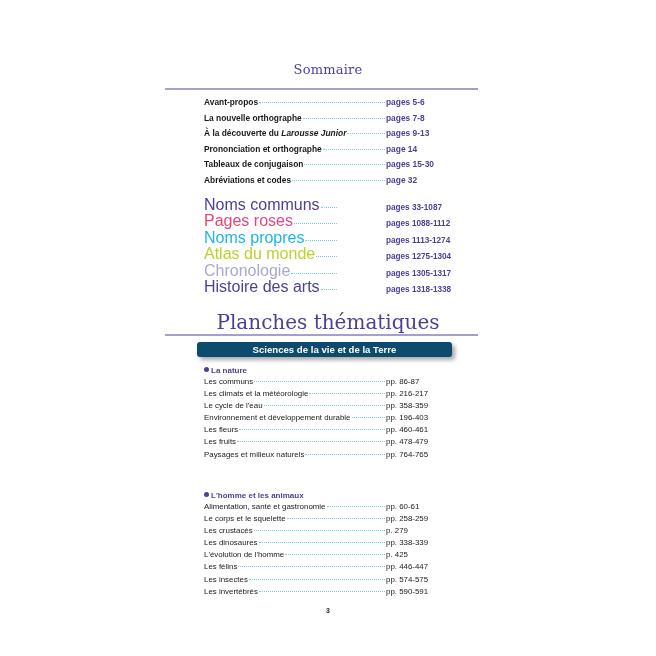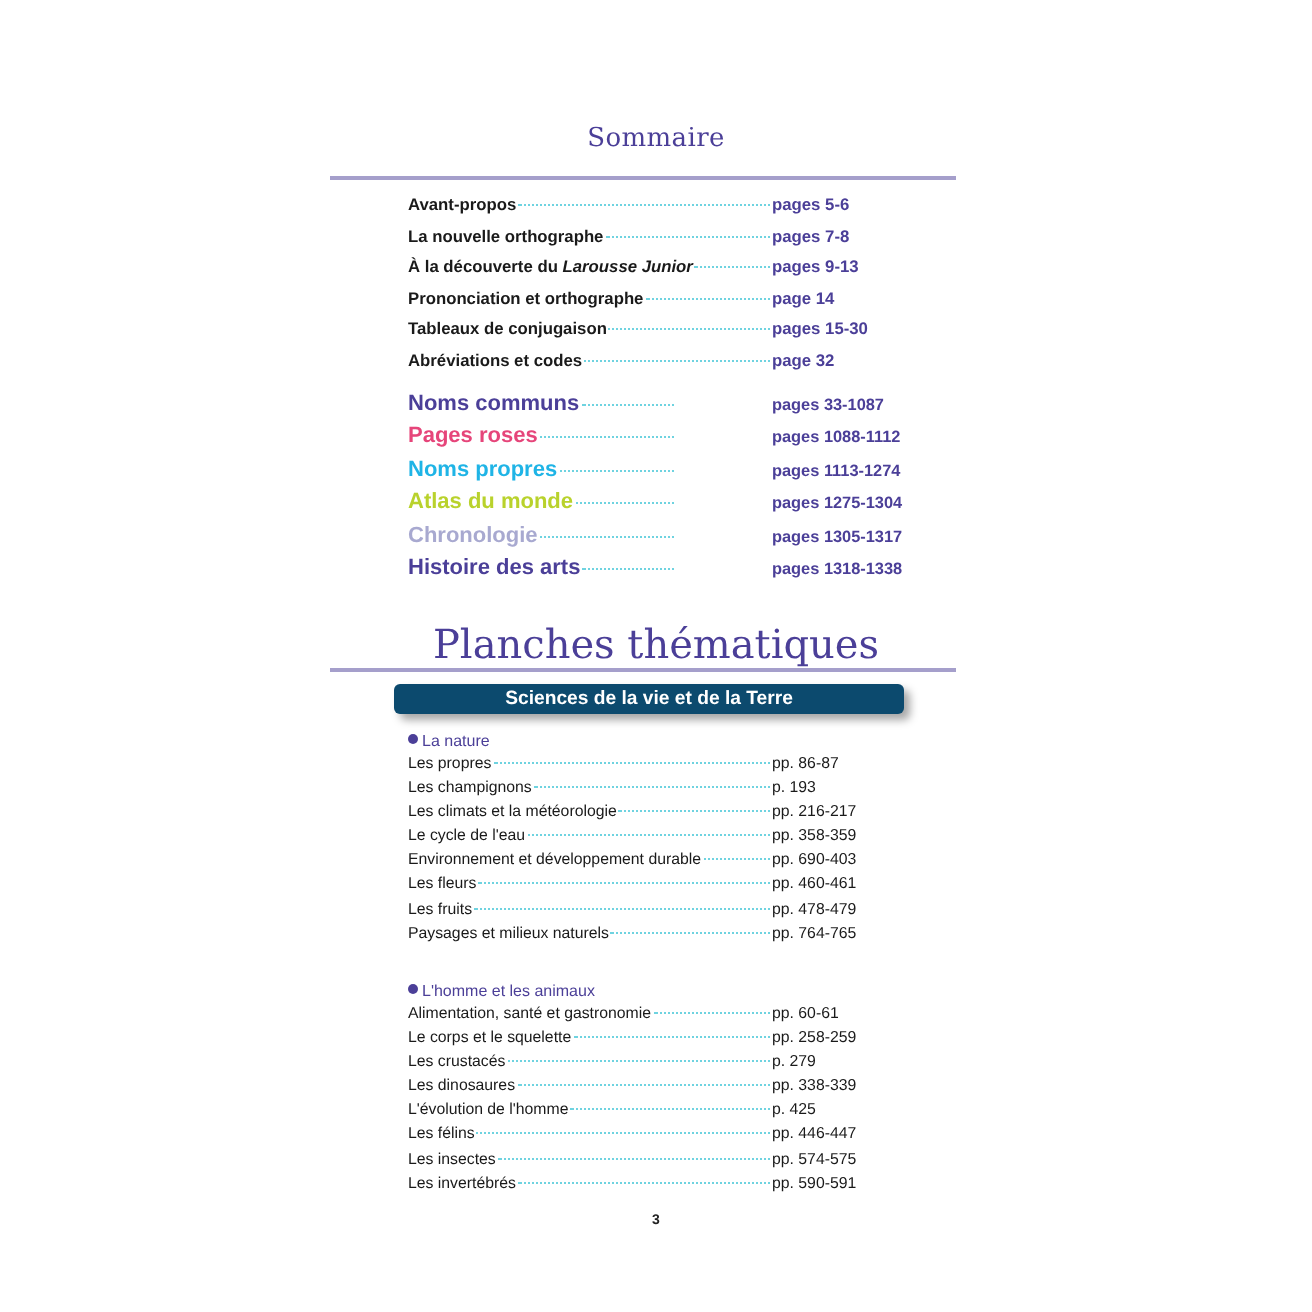--- a/index.html
+++ b/index.html
@@ -19,30 +19,30 @@
     .toc-row .label { flex: 0 0 auto; }
     .toc-row .dots { flex: 1 1 auto; border-bottom: 1px dotted #6fd3e0; margin: 0 1px; transform: translateY(-2px); min-width: 4px; }
     .toc-row .page { flex: 0 0 auto; width: 76px; text-align: left; }
 
     .toc-front { top: 97px; }
     .toc-front .toc-row { height: 15.6px; font-size: 8.4px; font-weight: bold; }
     .toc-front .page { color: #4b3f98; }
 
     .toc-sections { top: 196px; }
     .toc-sections .toc-row { height: 16.4px; }
-    .toc-sections .label { font-size: 11px; font-weight: bold; }
+    .toc-sections .label { font-size: 16px; font-weight: normal; }
     .toc-sections .page { font-size: 8.2px; font-weight: bold; color: #4b3f98; margin-left: 48px; }
 
     .banner { position: absolute; left: 197px; top: 342px; width: 255px; height: 15px;
               background: #0c4a6e; border-radius: 3px; color: #ffffff; font-weight: bold;
               font-size: 9.6px; text-align: center; line-height: 15px;
               box-shadow: 3px 3px 4px rgba(0,0,0,0.35); }
 
     .theme { position: absolute; left: 204px; width: 258px; }
-    .theme-title { font-size: 8px; font-weight: normal; color: #4b3f98; height: 12px; line-height: 12px; }
+    .theme-title { font-size: 8px; font-weight: bold; color: #4b3f98; height: 12px; line-height: 12px; }
     .theme-title .bullet { display: inline-block; width: 5px; height: 5px; border-radius: 50%;
                            background: #4b3f98; margin-right: 2px; vertical-align: 1px; }
     .theme .toc-row { height: 12.1px; font-size: 7.9px; font-weight: normal; }
     .theme .page { width: 76px; }
     .theme-1 { top: 365px; }
     .theme-2 { top: 490px; }
 
     .folio { position: absolute; left: 0; width: 656px; top: 607px; text-align: center;
              font-size: 7px; font-weight: bold; color: #222; }
   </style>
@@ -119,43 +119,38 @@
 </div>
 
 <h1 class="title title-planches">Planches thématiques</h1>
 <div class="rule rule-2"></div>
 
 <div class="banner">Sciences de la vie et de la Terre</div>
 
 <div class="theme theme-1">
   <div class="theme-title"><span class="bullet"></span><span>La nature</span></div>
   <div class="toc-row">
-      <span class="label">Les propres</span>
+      <span class="label">Les communs</span>
       <span class="dots"></span>
       <span class="page">pp. 86-87</span>
     </div>
   <div class="toc-row">
-      <span class="label">Les champignons</span>
-      <span class="dots"></span>
-      <span class="page">p. 193</span>
-    </div>
-  <div class="toc-row">
       <span class="label">Les climats et la météorologie</span>
       <span class="dots"></span>
       <span class="page">pp. 216-217</span>
     </div>
   <div class="toc-row">
       <span class="label">Le cycle de l'eau</span>
       <span class="dots"></span>
       <span class="page">pp. 358-359</span>
     </div>
   <div class="toc-row">
       <span class="label">Environnement et développement durable</span>
       <span class="dots"></span>
-      <span class="page">pp. 690-403</span>
+      <span class="page">pp. 196-403</span>
     </div>
   <div class="toc-row">
       <span class="label">Les fleurs</span>
       <span class="dots"></span>
       <span class="page">pp. 460-461</span>
     </div>
   <div class="toc-row">
       <span class="label">Les fruits</span>
       <span class="dots"></span>
       <span class="page">pp. 478-479</span>

